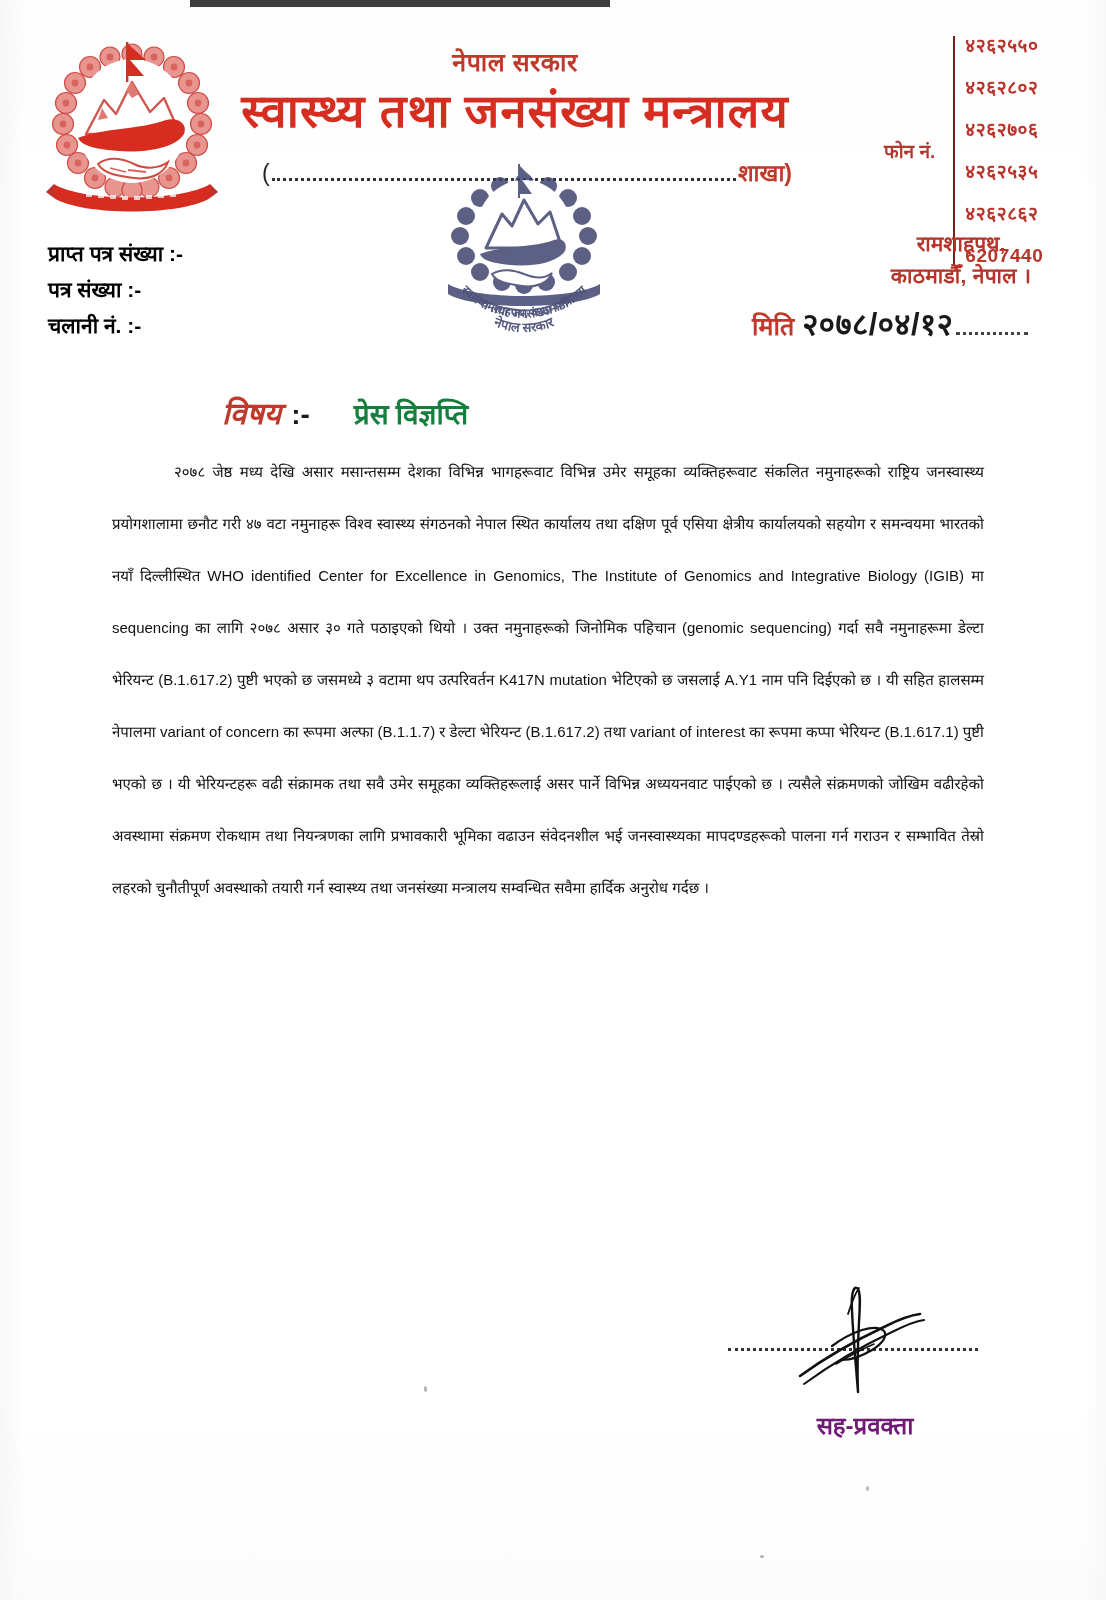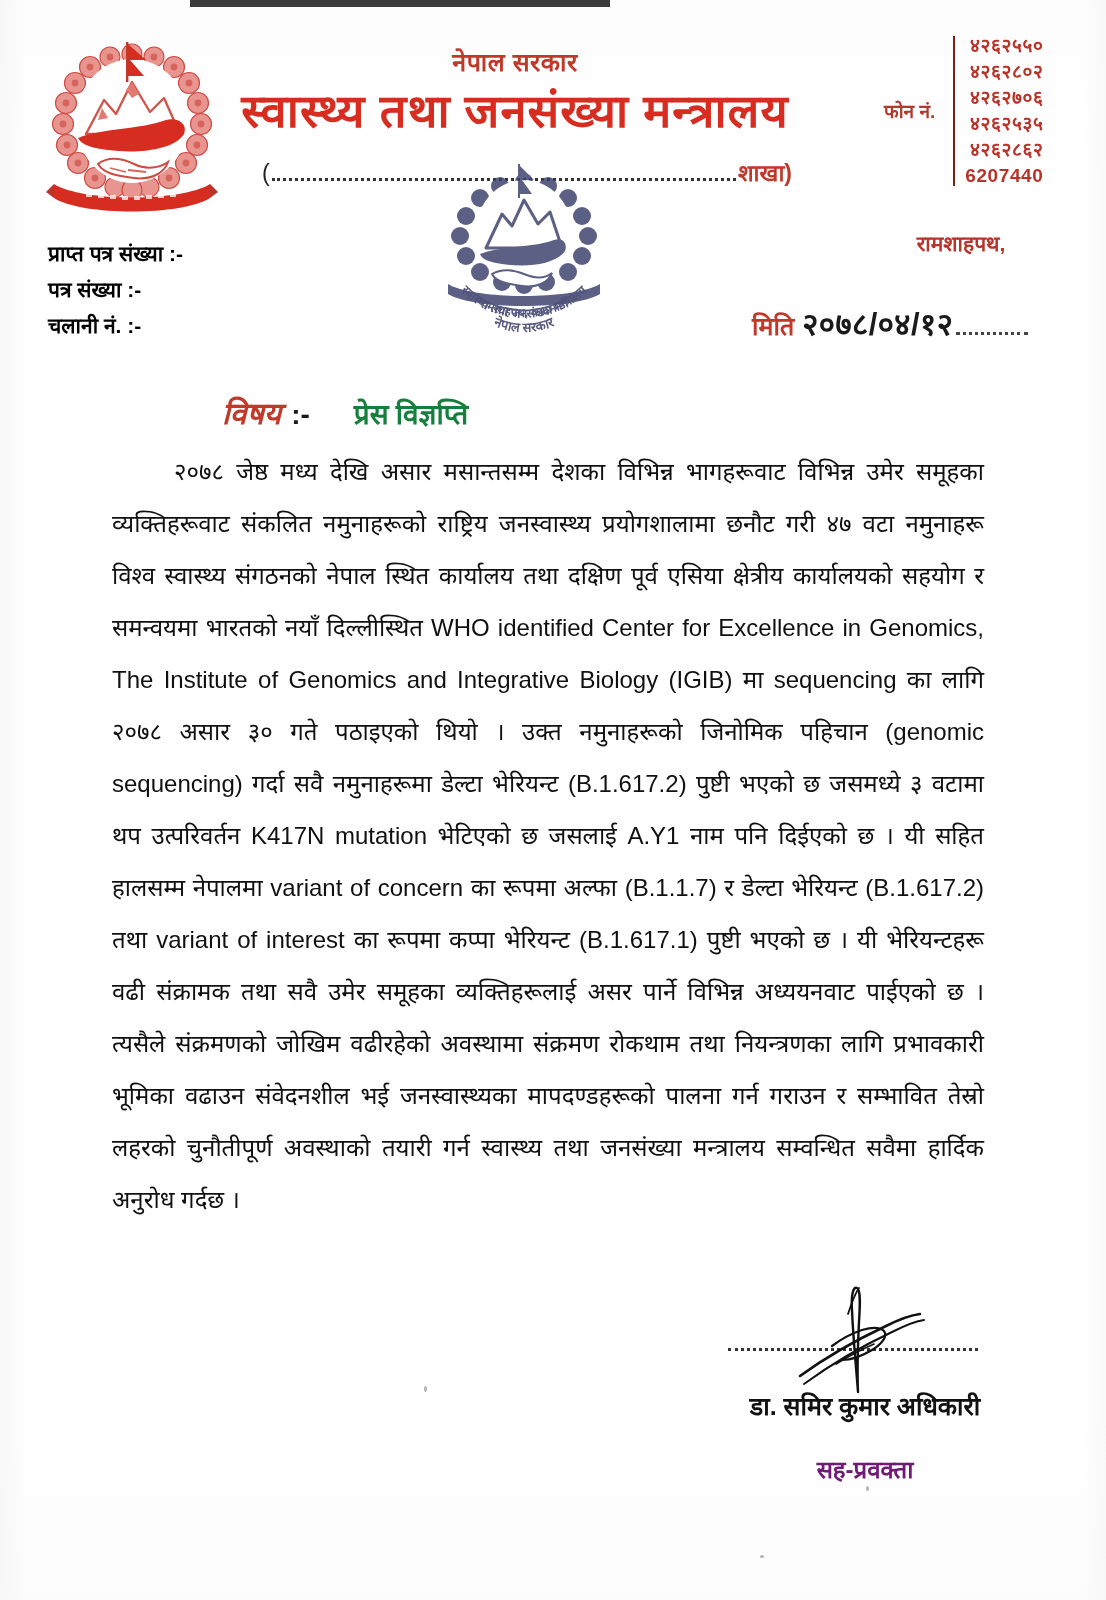--- a/index.html
+++ b/index.html
@@ -111,22 +111,21 @@
   }
   .phone-rule {
     width: 2px;
     align-self: stretch;
     background: #7a2018;
     margin-right: 10px;
   }
   .phone-list {
     display: flex;
     flex-direction: column;
-    gap: 6px;
-    text-align: right;
+    gap: 22px;
   }
   .phone-list div {
     font-size: 19px;
     color: #b8342a;
     font-weight: 700;
     letter-spacing: .6px;
     line-height: 1.05;
   }
 
   
@@ -220,21 +219,21 @@
     margin-left: 44px;
     font-family: Liberation Serif, serif;
   }
 
   
   .body-text {
     position: absolute;
     left: 112px; top: 446px;
     width: 872px;
     font-family: "Liberation Sans", "DejaVu Sans", sans-serif;
-    font-size: 24px;
+    font-size: 15px;
     color: #101010;
     line-height: 52px;
     text-align: justify;
     text-justify: inter-word;
   }
   .body-text p { margin: 0; text-indent: 62px; }
 
   
   .sign-block {
     position: absolute;
@@ -430,20 +429,21 @@
     <div>४२६२८०२</div>
     <div>४२६२७०६</div>
     <div>४२६२५३५</div>
     <div>४२६२८६२</div>
     <div>6207440</div>
   </div>
 </div>
 
 <div class="addr">
   <div>रामशाहपथ,</div>
+  <div class="line2">काठमाडौँ, नेपाल ।</div>
 </div>
 
 <div class="form-fields">
   <div>प्राप्त पत्र संख्या :-</div>
   <div>पत्र संख्या :-</div>
   <div>चलानी नं. :-</div>
 </div>
 
 <div class="date-line">
   <span class="date-label">मिति</span>
@@ -472,19 +472,18 @@
           <path d="M60 96 C82 80 112 62 146 46 C160 39 172 35 180 34" stroke-width="2.6"></path>
           <path d="M64 104 C86 88 118 68 152 52 C166 45 176 41 184 40" stroke-width="2"></path>
           <path d="M92 66 C100 60 110 54 122 50 C132 47 140 47 144 51
                    C148 56 142 64 132 70 C122 76 110 80 102 80" stroke-width="2.2"></path>
           <path d="M96 84 C106 78 120 70 134 64" stroke-width="1.6"></path>
           <path d="M108 34 C112 22 116 12 119 8" stroke-width="1.8"></path>
         </g>
       </svg>
     </div>
   </div>
-  <div class="sign-name">डा. समिर कुमार अधिकारी</div>
   <div class="sign-title">सह-प्रवक्ता</div>
 </div>
 
 <div class="speck" style="left:424px; top:1386px; width:3px; height:6px;"></div>
 <div class="speck" style="left:866px; top:1486px; width:3px; height:5px;"></div>
 <div class="speck" style="left:760px; top:1555px; width:4px; height:3px;"></div>
 
 </body></html>

